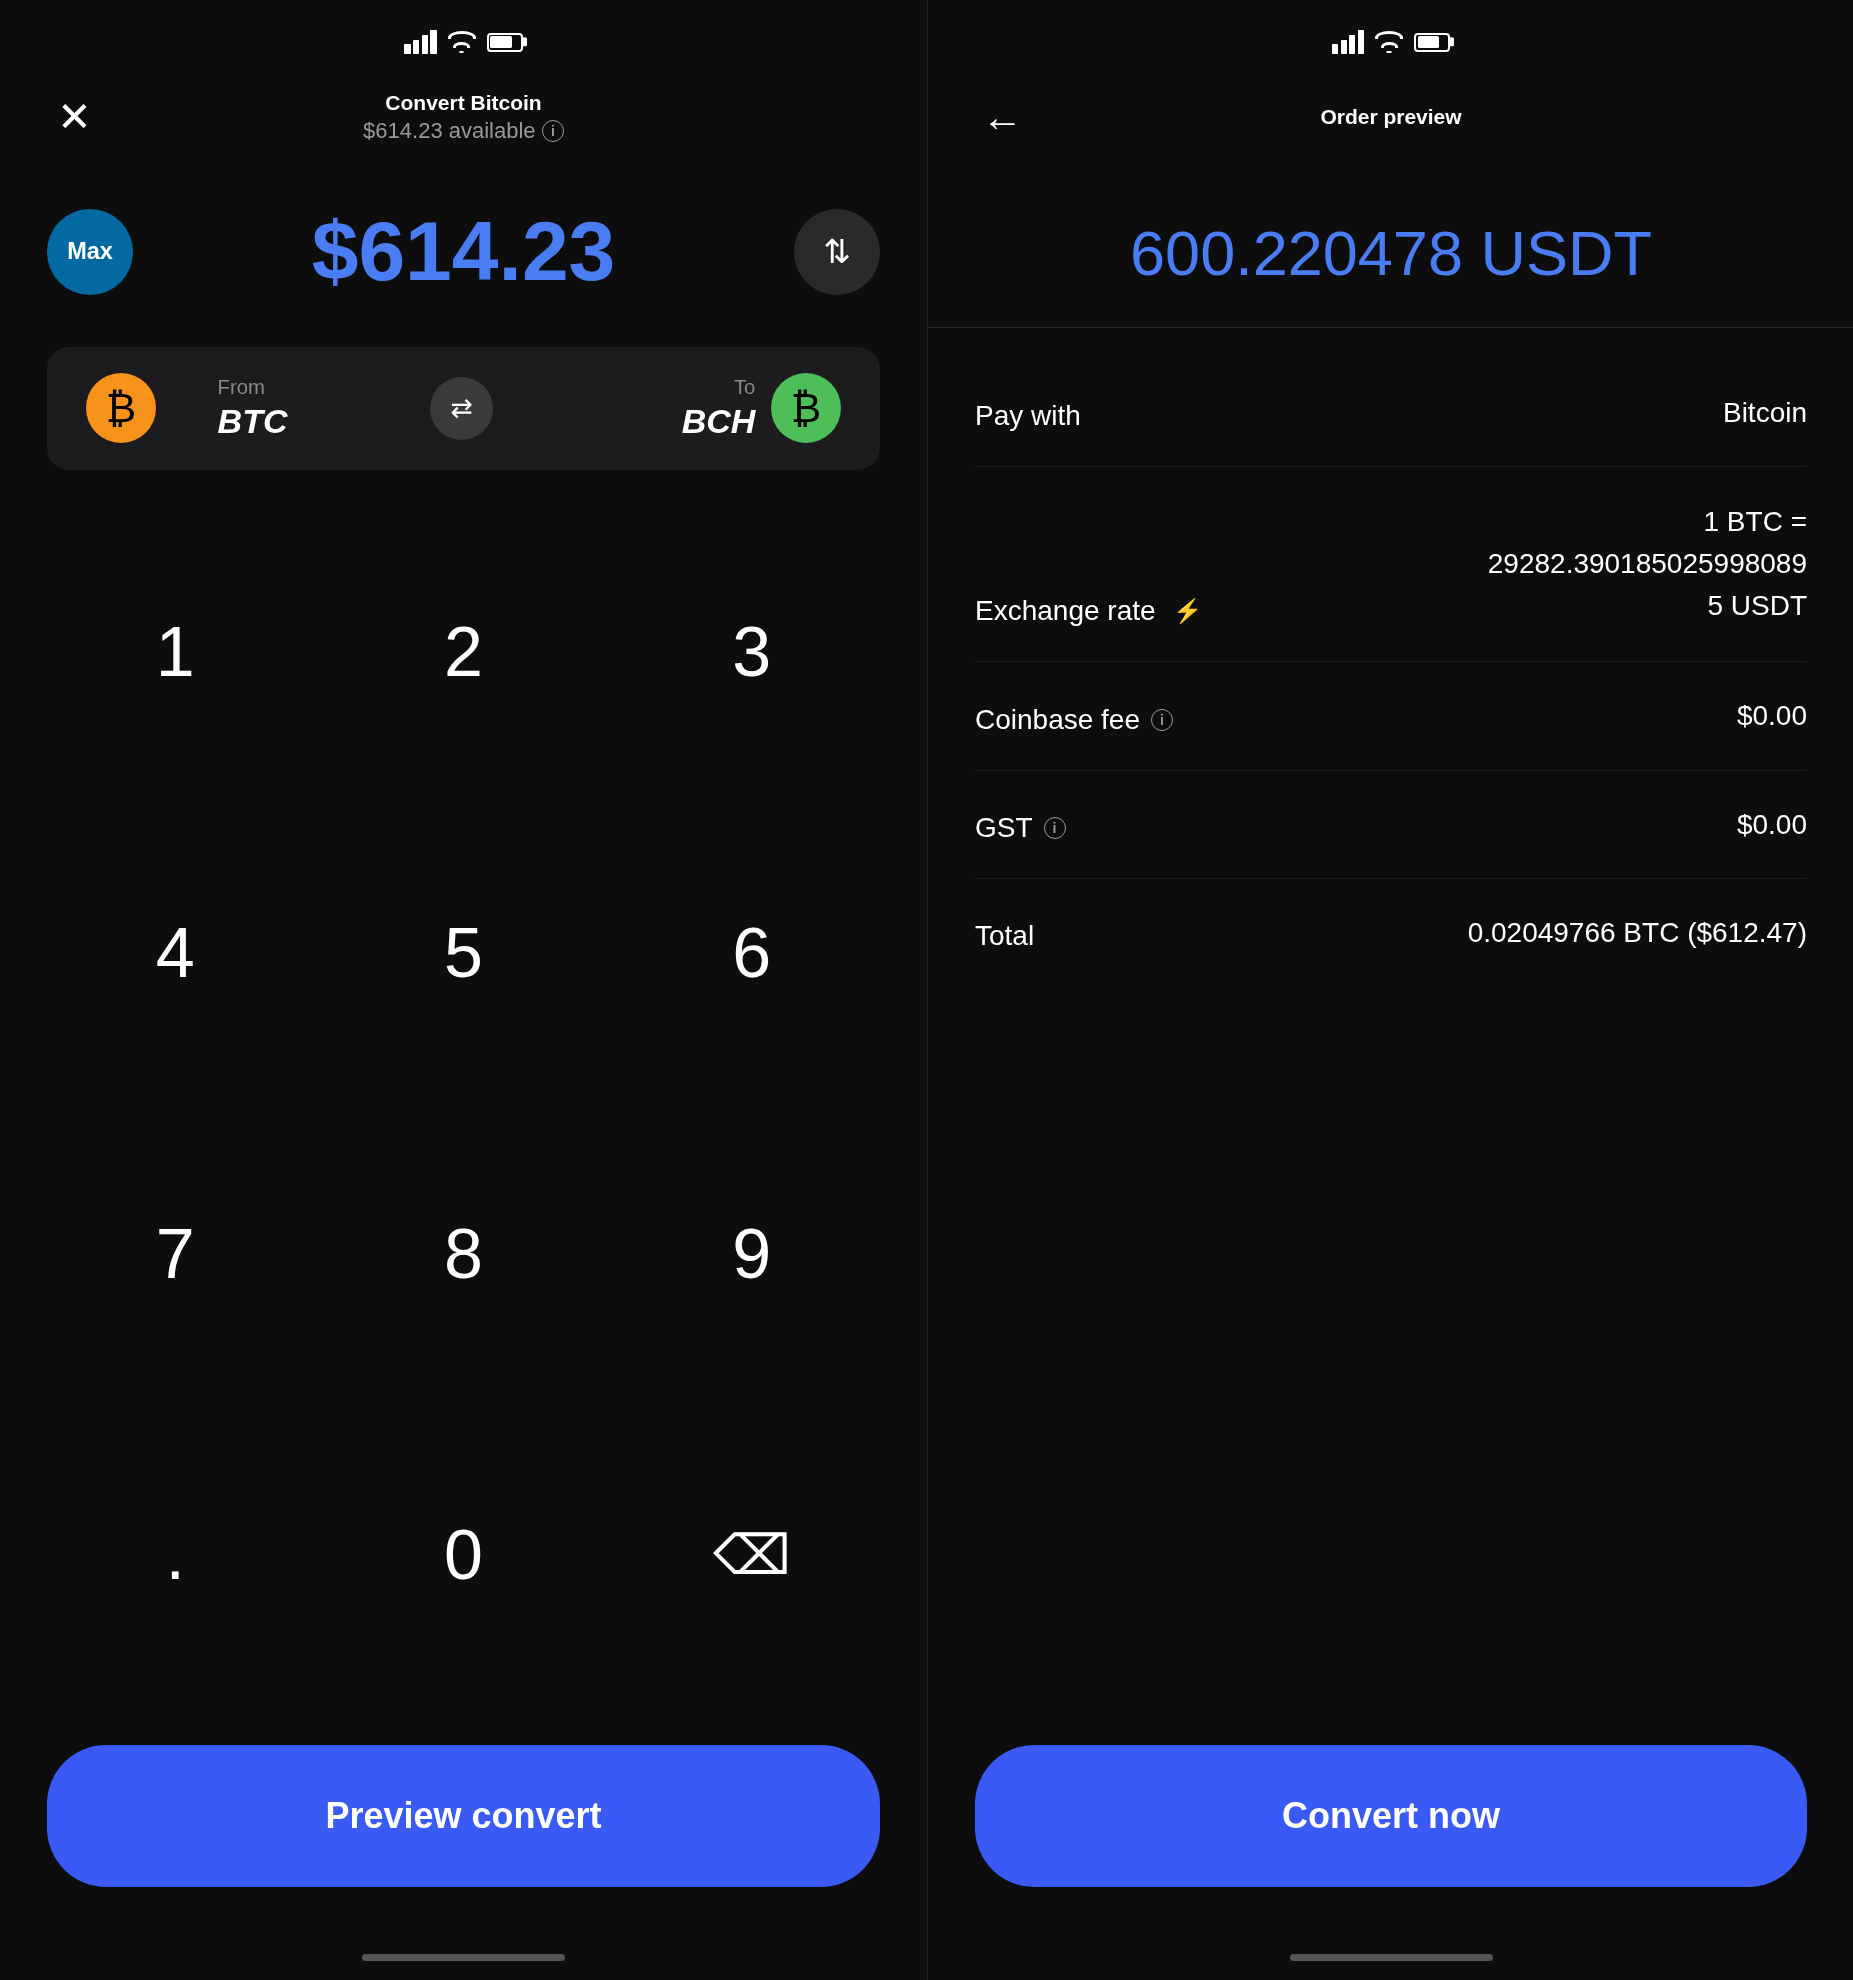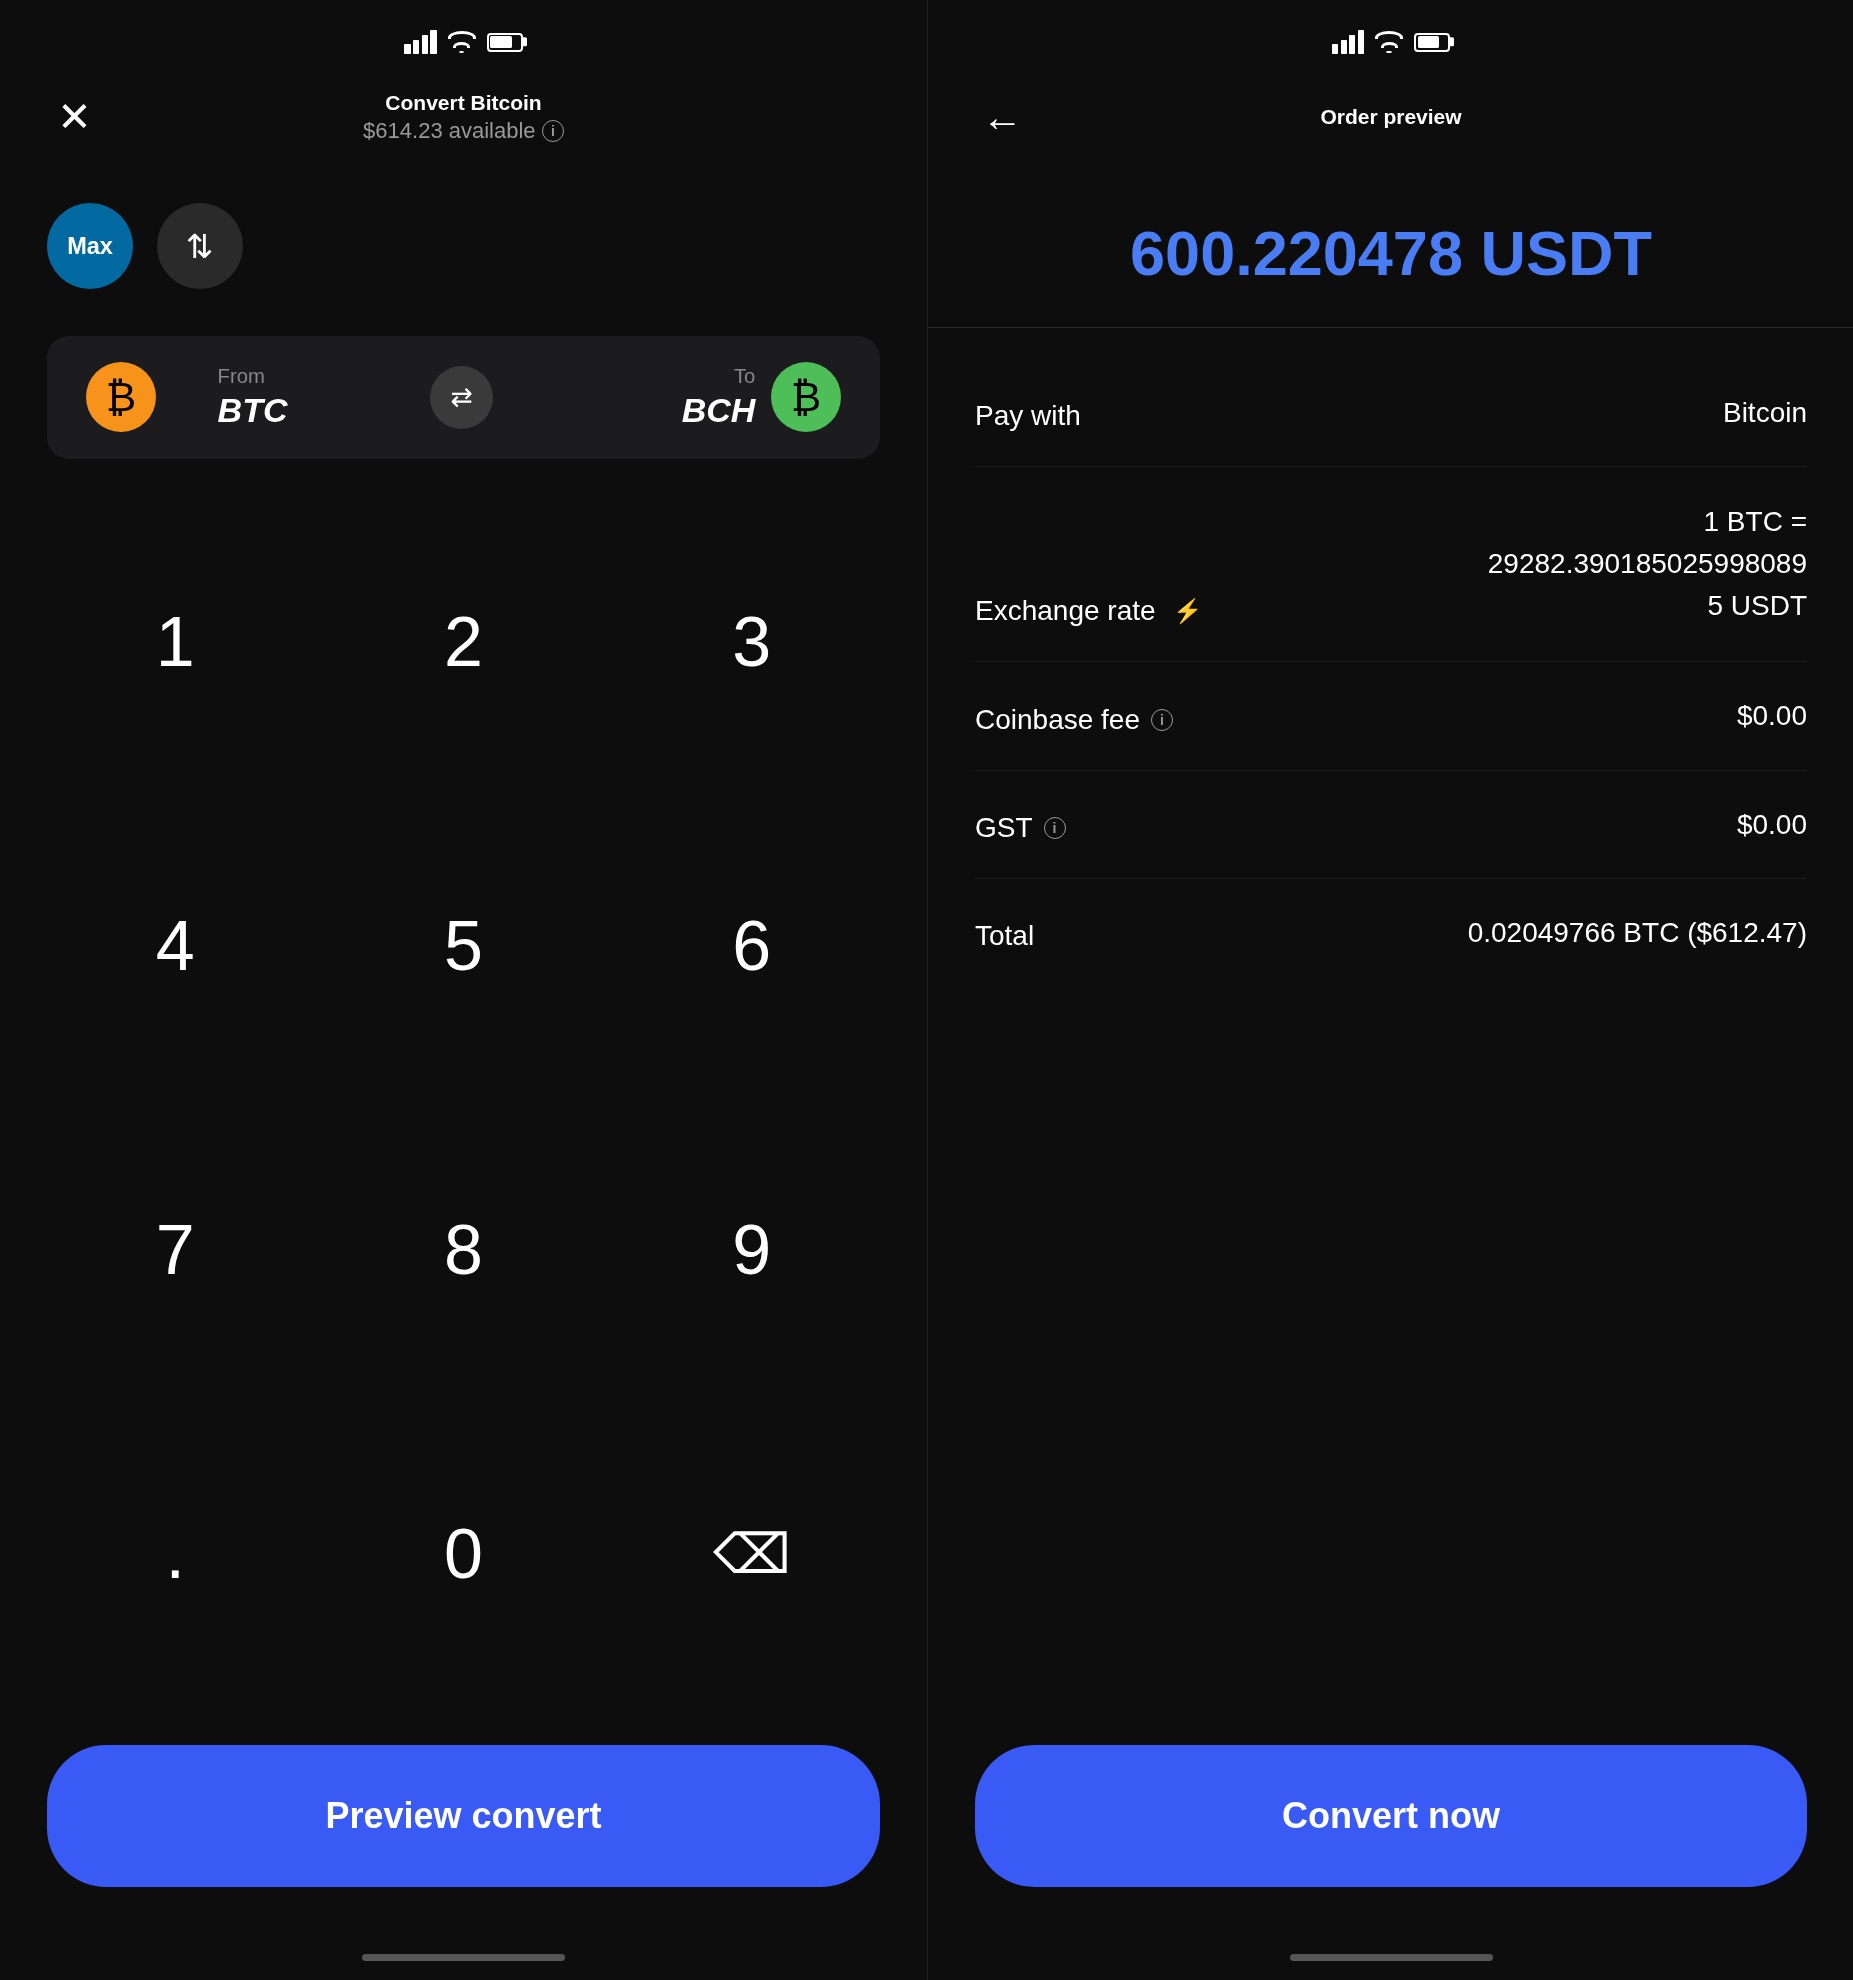--- a/index.html
+++ b/index.html
@@ -326,21 +326,21 @@
       border-radius: 3.9px;
     }
 
     
     .order-amount-section {
       padding: 47px 47px 39px;
       border-bottom: 0.8px solid #2a2a2a;
     }
     .order-amount-value {
       font-size: 63px;
-      font-weight: 700;
+      font-weight: 400;
       color: #4a7df4;
       text-align: center;
       line-height: 1.1;
     }
 
     .order-details {
       padding: 31px 47px;
       flex: 1;
     }
     .detail-row {
@@ -414,20 +414,21 @@
         <span class="info-icon">i</span>
       </div>
     </div>
     <div style="width:55px"></div>
   </div>
 
   <div class="amount-section">
     <div class="max-btn">
       <span class="max-btn-label">Max</span>
     </div>
+    <div class="amount-display">$614.23</div>
     <div class="swap-btn">
       <span class="swap-icon">⇅</span>
     </div>
   </div>
 
   <div class="currency-pair">
     <div class="currency-icon btc-icon">₿</div>
     <div class="currency-item">
       <span class="currency-label">From</span>
       <span class="currency-name">BTC</span>

